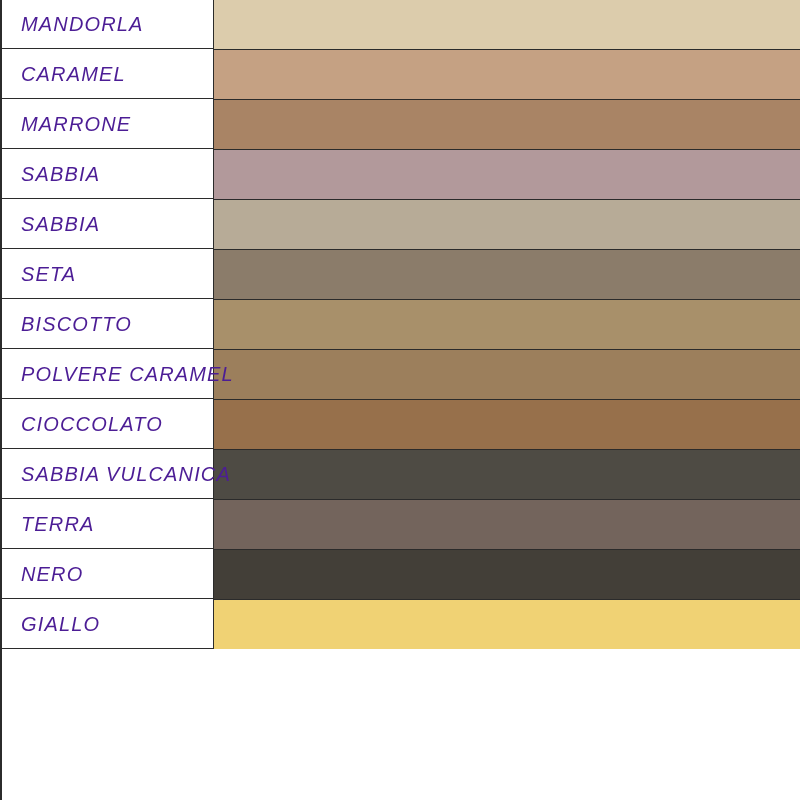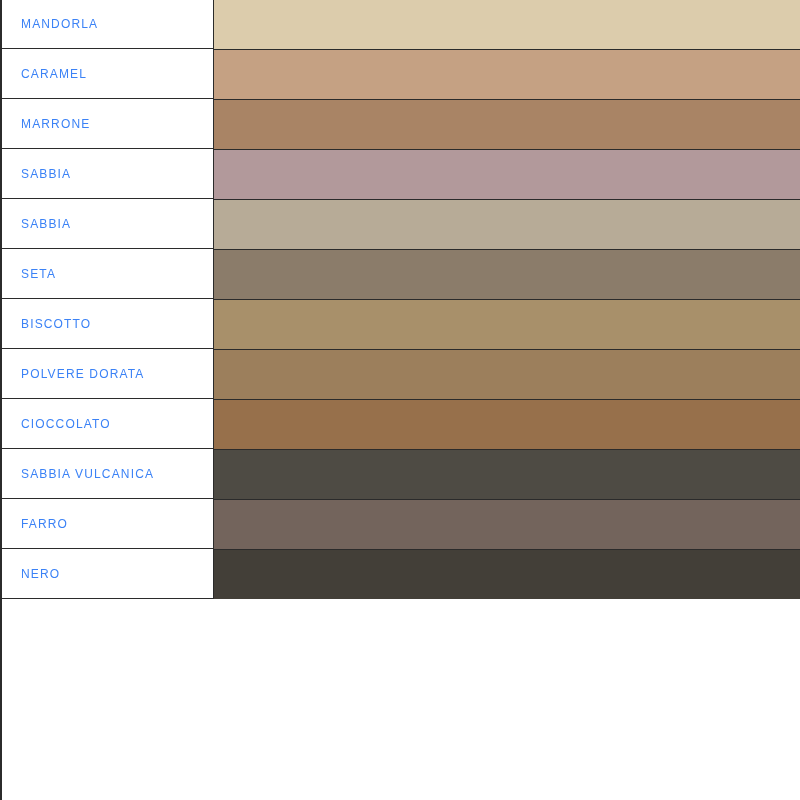--- a/index.html
+++ b/index.html
@@ -36,26 +36,27 @@
     border-left: 1.5px solid #2b2b2b;
     border-right: 1.5px solid #2b2b2b;
     padding: 0 0 0 20px;
     vertical-align: middle;
     box-sizing: border-box;
   }
 
   .label-text {
     display: block;
     font-family: "Liberation Sans", sans-serif;
-    font-size: 12px;
+    font-size: 20px;
     font-weight: 400;
     letter-spacing: 1.15px;
-    color: #3b82f6;
+    color: #4c1d95;
     white-space: nowrap;
     line-height: 1;
+    font-style: italic;
   }
 
   .color-cell {
     width: 587px;
     padding: 0;
     border: none;
     box-sizing: border-box;
   }
 
   .color-chip {
@@ -137,21 +138,21 @@
       <tr class="swatch-row">
         <td class="label-cell">
           <span class="label-text">BISCOTTO</span>
         </td>
         <td class="color-cell">
           <span class="color-chip" style="background-color: rgb(168, 144, 106);"></span>
         </td>
       </tr>
       <tr class="swatch-row">
         <td class="label-cell">
-          <span class="label-text">POLVERE DORATA</span>
+          <span class="label-text">POLVERE CARAMEL</span>
         </td>
         <td class="color-cell">
           <span class="color-chip" style="background-color: rgb(156, 127, 92);"></span>
         </td>
       </tr>
       <tr class="swatch-row">
         <td class="label-cell">
           <span class="label-text">CIOCCOLATO</span>
         </td>
         <td class="color-cell">
@@ -161,28 +162,36 @@
       <tr class="swatch-row">
         <td class="label-cell">
           <span class="label-text">SABBIA VULCANICA</span>
         </td>
         <td class="color-cell">
           <span class="color-chip" style="background-color: rgb(78, 75, 68);"></span>
         </td>
       </tr>
       <tr class="swatch-row">
         <td class="label-cell">
-          <span class="label-text">FARRO</span>
+          <span class="label-text">TERRA</span>
         </td>
         <td class="color-cell">
           <span class="color-chip" style="background-color: rgb(115, 100, 92);"></span>
         </td>
       </tr>
       <tr class="swatch-row">
         <td class="label-cell">
           <span class="label-text">NERO</span>
         </td>
         <td class="color-cell">
           <span class="color-chip" style="background-color: rgb(67, 63, 56);"></span>
         </td>
       </tr>
+      <tr class="swatch-row">
+        <td class="label-cell">
+          <span class="label-text">GIALLO</span>
+        </td>
+        <td class="color-cell">
+          <span class="color-chip" style="background-color: rgb(240, 210, 116);"></span>
+        </td>
+      </tr>
     </tbody>
 </table>
 
 </body></html>

